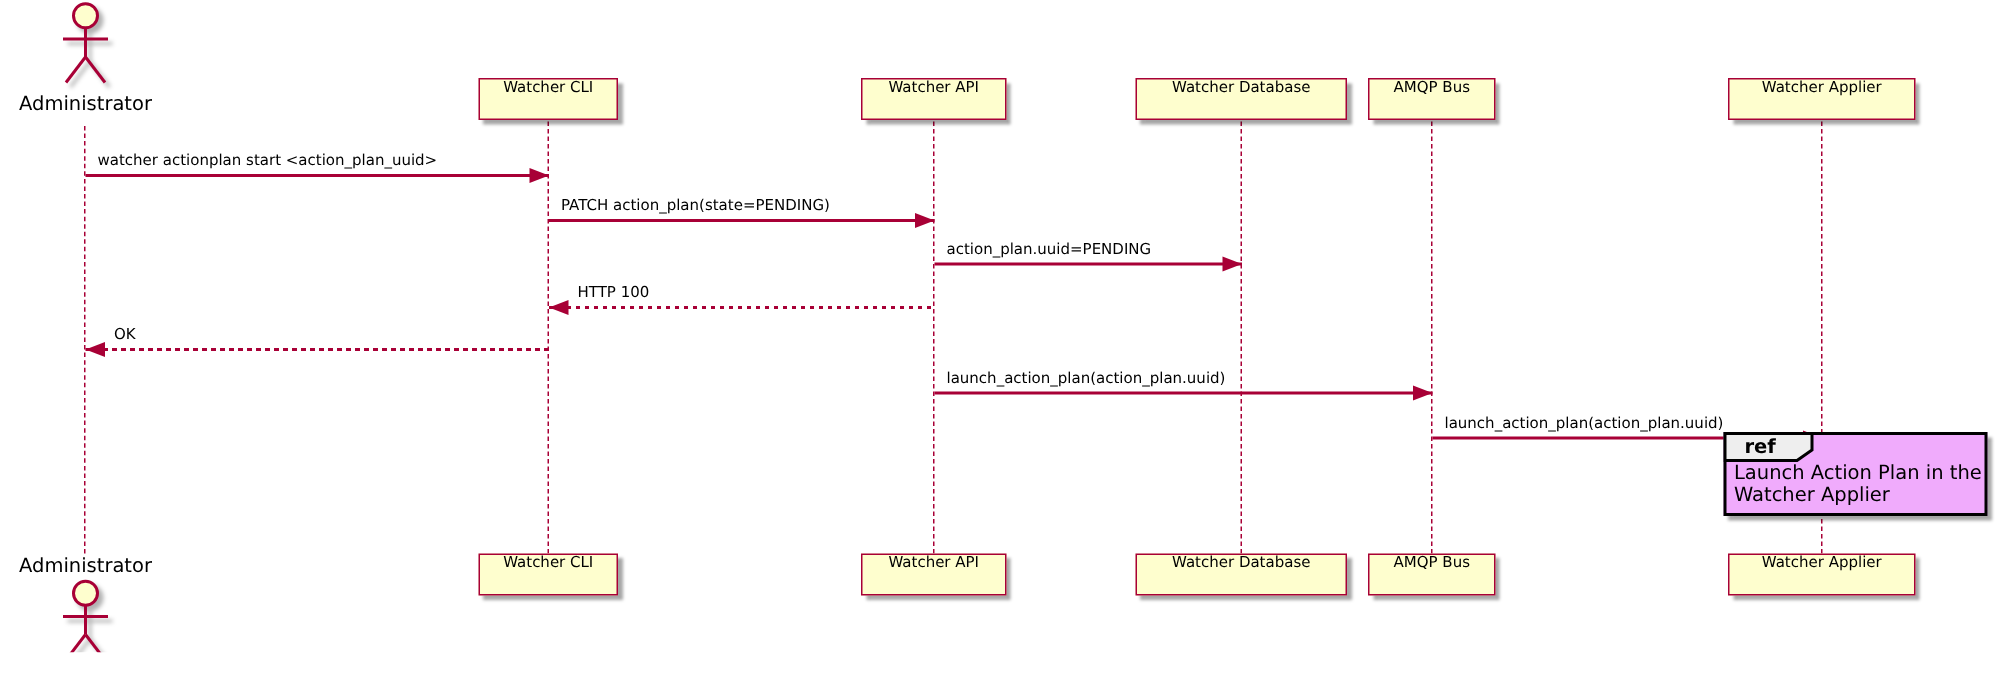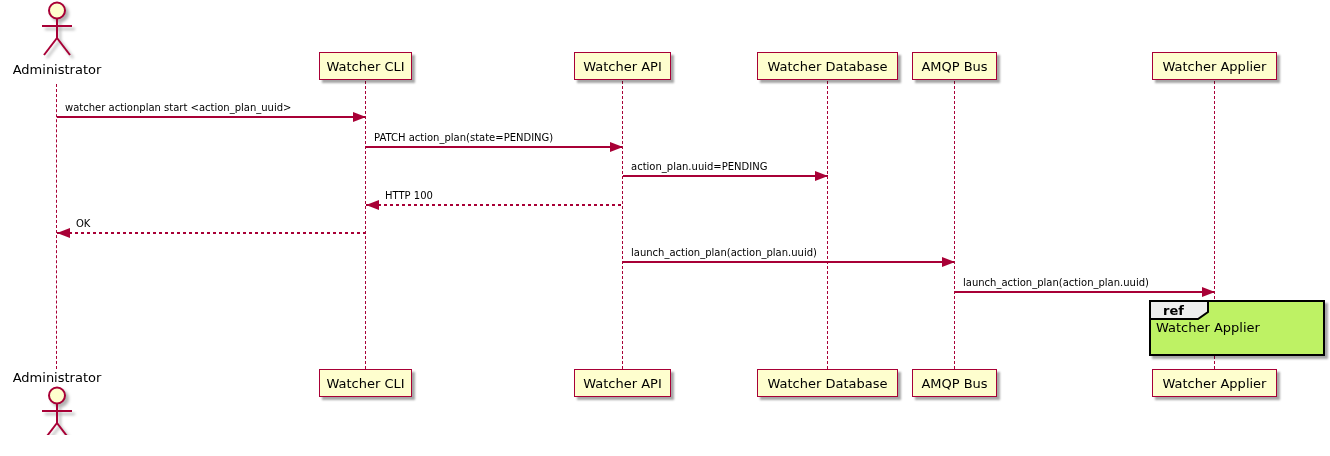--- a/index.html
+++ b/index.html
@@ -22,23 +22,22 @@
   }
 
   
   .pbox {
     position: absolute;
     height: 26px;
     background: #FEFECE;
     border: 1.5px solid #A80036;
     box-shadow: 3px 3px 2px rgba(0,0,0,0.35);
     display: flex;
-    align-items: center;
     justify-content: center;
-    font-size: 13px;
+    font-size: 10px;
     white-space: nowrap;
     z-index: 3;
   }
 
   
   .msg-line-solid {
     position: absolute;
     height: 1.5px;
     background: #A80036;
     z-index: 2;
@@ -74,24 +73,24 @@
     text-align: center;
     font-size: 13px;
     line-height: 15px;
     z-index: 3;
   }
 
   
   .ref-box {
     position: absolute;
     left: 1149px;
-    top: 300px;
+    top: 288px;
     width: 172px;
     height: 52px;
-    background: #bef264;
+    background: #f0abfc;
     border: 2px solid #000000;
     box-shadow: 3px 3px 2px rgba(0,0,0,0.35);
     z-index: 4;
   }
   .ref-tab-svg { position: absolute; left: -2px; top: -2px; }
   .ref-tab-text {
     position: absolute;
     left: 12px; top: 1px;
     font-size: 13px;
     font-weight: bold;
@@ -187,17 +186,18 @@
       <div class="arrowhead right" style="left: 1202px; top: 287px;"></div>
       <div class="msg-label" style="left: 963px; top: 276px;">launch_action_plan(action_plan.uuid)</div>
     </div>
 
   <div class="ref-box">
     <svg class="ref-tab-svg" width="62" height="21" viewBox="0 0 62 21">
       <polygon points="1,1 59,1 59,12 49,19 1,19" fill="#EEEEEE" stroke="#000000" stroke-width="2"></polygon>
     </svg>
     <span class="ref-tab-text">ref</span>
     <div class="ref-body">
+      <div>Launch Action Plan in the</div>
       <div>Watcher Applier</div>
     </div>
   </div>
 
 </div>
 
 </body></html>

